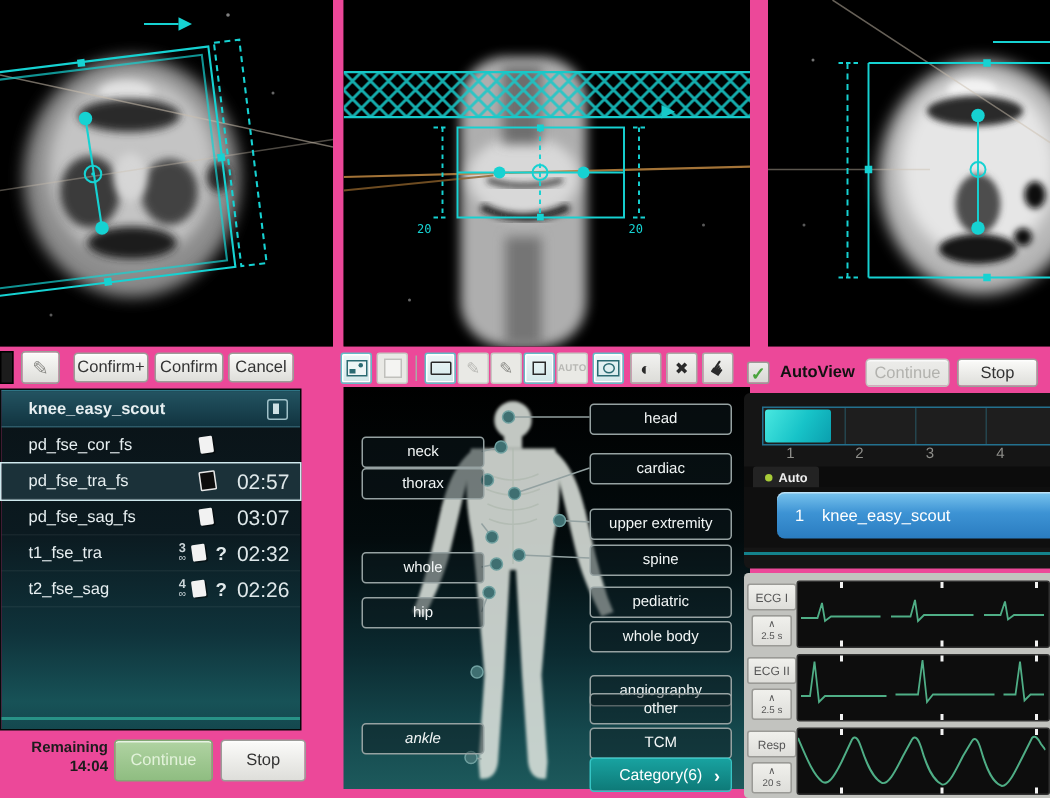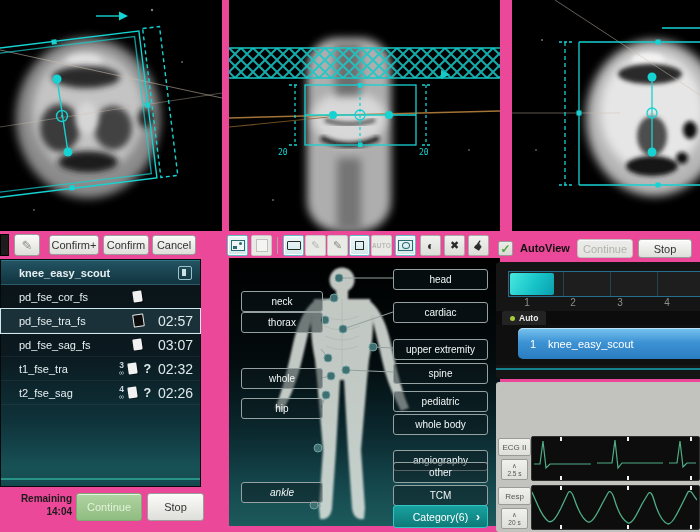--- a/index.html
+++ b/index.html
@@ -470,20 +470,36 @@
       <div class="q-bar">
         <span class="idx">1</span>
         <span>knee_easy_scout</span>
       </div>
     </div>
     <div class="tl-line"></div>
   </div>
 
   <div id="wave-panel" class="abs">
 
+    <div class="wrow" style="top:3px;">
+      <div class="wlabel">
+          <span>ECG I</span>
+        </div>
+      <div class="wscale">
+        <span>∧</span>
+        <span>2.5 s</span>
+      </div>
+      <div class="wtrace">
+        <span class="tick" style="left:28px;top:0;"></span><span class="tick" style="left:95px;top:0;"></span><span class="tick" style="left:158px;top:0;"></span>
+        <span class="tick" style="left:28px;bottom:0;"></span><span class="tick" style="left:95px;bottom:0;"></span><span class="tick" style="left:158px;bottom:0;"></span>
+        <svg width="165" height="41" viewBox="0 0 165 41">
+          <path d="M2,24 H13 L16,14 L18,26 L22,23 H55 M62,23 H75 L78,12 L80,26 L84,22 H117 M124,22 H135 L138,13 L140,25 L144,22 H164" stroke="#4fae86" stroke-width="1.2" fill="none"></path>
+        </svg>
+      </div>
+    </div>
 
     <div class="wrow" style="top:52px;">
       <div class="wlabel">
           <span>ECG II</span>
         </div>
       <div class="wscale">
         <span>∧</span>
         <span>2.5 s</span>
       </div>
       <div class="wtrace">

